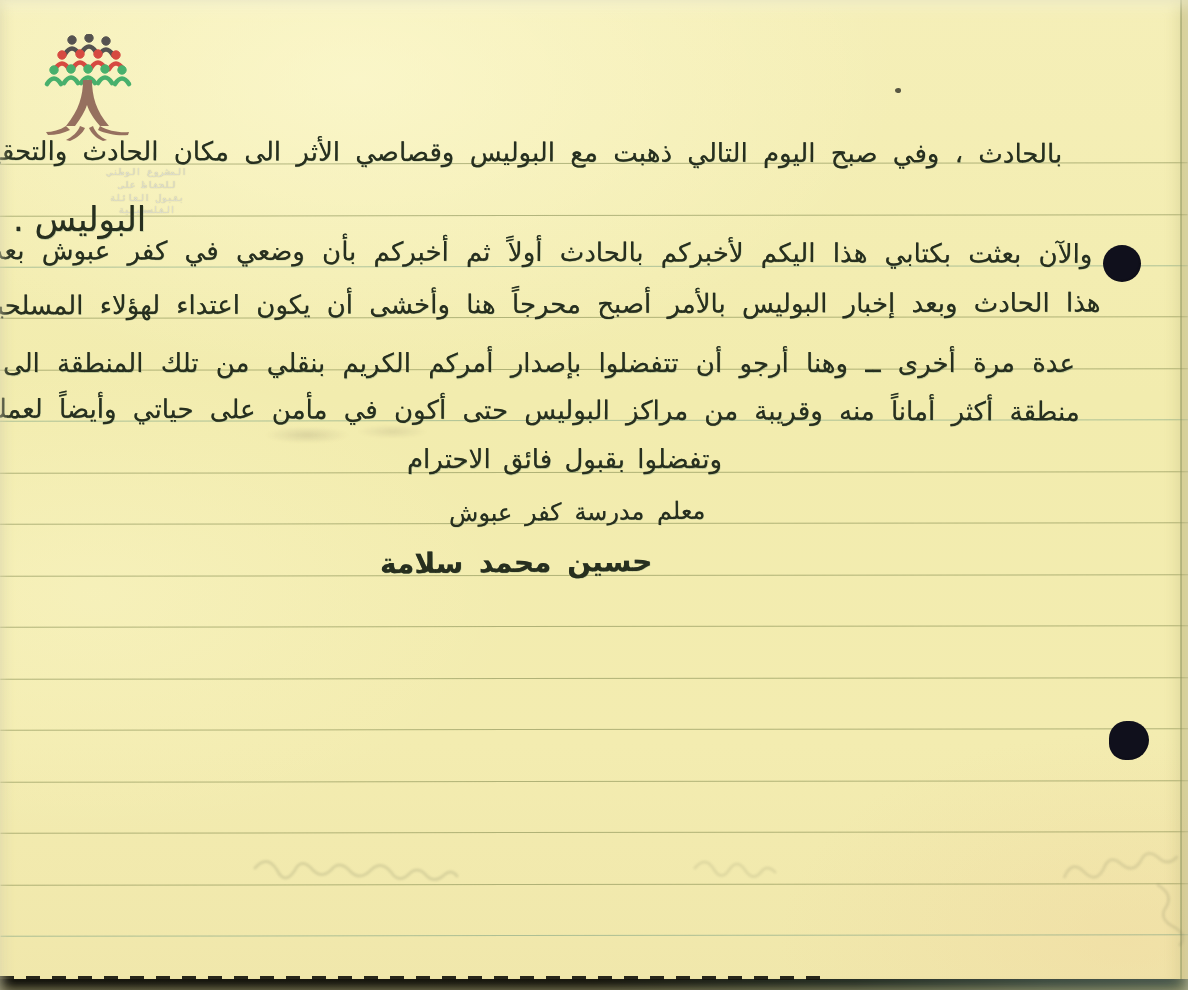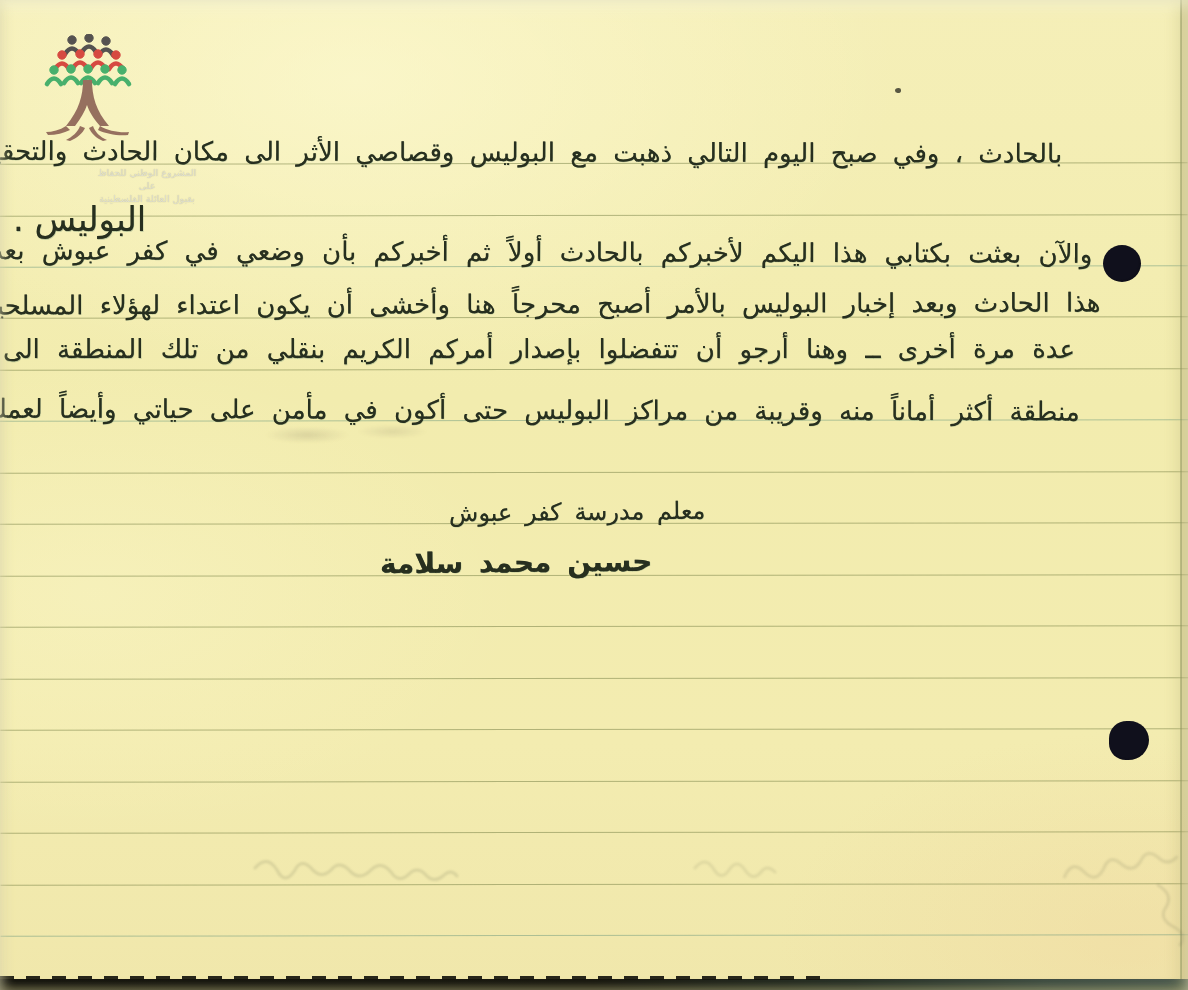--- a/index.html
+++ b/index.html
@@ -48,33 +48,34 @@
   .punch1{width:38px;height:37px;left:1103px;top:245px;}
   .punch2{width:40px;height:39px;left:1109px;top:721px;border-radius:48% 52% 55% 45%;}
   
   .logo{position:absolute;left:36px;top:34px;width:104px;height:112px;}
   .watermark{
     position:absolute;left:88px;top:167px;width:118px;
     direction:rtl;text-align:center;line-height:1.35;
     font-size:9.5px;color:rgba(228,228,210,.92);
     text-shadow:0 0 1px rgba(120,118,90,.55);
     pointer-events:none;
+    font-family:Liberation Mono, monospace;
   }
   
   .hw{
     position:absolute;direction:rtl;white-space:nowrap;
     color:#272f1f;
     font-family:"DejaVu Sans",sans-serif;
     text-shadow:.5px .5px 0 rgba(62,108,88,.28), 0 0 .6px rgba(40,48,30,.55);
   }
   .hw-1{top:137px;right:126px;font-size:26px;word-spacing:7px;transform:rotate(.15deg);}
   .hw-2{top:199px;left:13px;font-size:34px;}
   .hw-3{top:237px;right:96px;font-size:26px;word-spacing:9px;transform:rotate(.2deg);}
   .hw-4{top:289px;right:88px;font-size:26px;word-spacing:8px;transform:rotate(-.15deg);}
-  .hw-5{top:334px;right:113px;font-size:26px;word-spacing:9px;}
+  .hw-5{top:348px;right:113px;font-size:26px;word-spacing:9px;}
   .hw-6{top:395px;right:108px;font-size:26px;word-spacing:8px;transform:rotate(.15deg);}
   .hw-7{top:444px;right:466px;font-size:26px;word-spacing:4px;}
   .hw-8{top:498px;right:483px;font-size:24px;word-spacing:5px;transform:rotate(-.6deg);}
   .hw-9{top:546px;right:536px;font-size:28px;font-weight:bold;word-spacing:6px;transform:rotate(-.5deg);}
   
   .speck{position:absolute;left:895px;top:88px;width:6px;height:5px;border-radius:60% 40% 55% 45%;background:#3c3c2e;opacity:.85;}
   
   .smudge{position:absolute;left:250px;top:418px;width:190px;height:34px;
     background:radial-gradient(60px 12px at 30% 50%, rgba(110,100,80,.18), rgba(110,100,80,0) 70%),
                radial-gradient(50px 10px at 75% 40%, rgba(110,100,80,.14), rgba(110,100,80,0) 70%);
@@ -151,20 +152,21 @@
     <div>المشروع الوطني للحفاظ على</div>
     <div>بقبول العائلة الفلسطينية</div>
   </div>
 
   <div class="hw hw-1">بالحادث ، وفي صبح اليوم التالي ذهبت مع البوليس وقصاصي الأثر الى مكان الحادث والتحقيق ما زال لدى</div>
   <div class="hw hw-2">البوليس .</div>
   <div class="hw hw-3">والآن بعثت بكتابي هذا اليكم لأخبركم بالحادث أولاً ثم أخبركم بأن وضعي في كفر عبوش بعد</div>
   <div class="hw hw-4">هذا الحادث وبعد إخبار البوليس بالأمر أصبح محرجاً هنا وأخشى أن يكون اعتداء لهؤلاء المسلحين</div>
   <div class="hw hw-5">عدة مرة أخرى ــ وهنا أرجو أن تتفضلوا بإصدار أمركم الكريم بنقلي من تلك المنطقة الى</div>
   <div class="hw hw-6">منطقة أكثر أماناً منه وقريبة من مراكز البوليس حتى أكون في مأمن على حياتي وأيضاً لعملي</div>
+  <div class="hw hw-7">وتفضلوا بقبول فائق الاحترام</div>
   <div class="hw hw-8">معلم مدرسة كفر عبوش</div>
   <div class="hw hw-9">حسين محمد سلامة</div>
 
   <div class="speck"></div>
   <div class="smudge"></div>
 
   <svg class="ghost" style="left:250px;top:848px;width:210px;height:42px" viewBox="0 0 210 42">
     <path d="M5 20 q 12 -14 22 2 q 8 16 18 0 q 6 -12 16 -2 q 10 12 20 2 q 8 -10 18 0 q 10 12 22 0 q 10 -10 20 2 q 8 12 18 2 q 8 -8 16 0 q 8 10 18 2 q 8 -8 14 0" fill="none" stroke="#5c6048" stroke-width="3" stroke-linecap="round"></path>
   </svg>
   <svg class="ghost" style="left:690px;top:852px;width:90px;height:34px;opacity:.12" viewBox="0 0 90 34">

